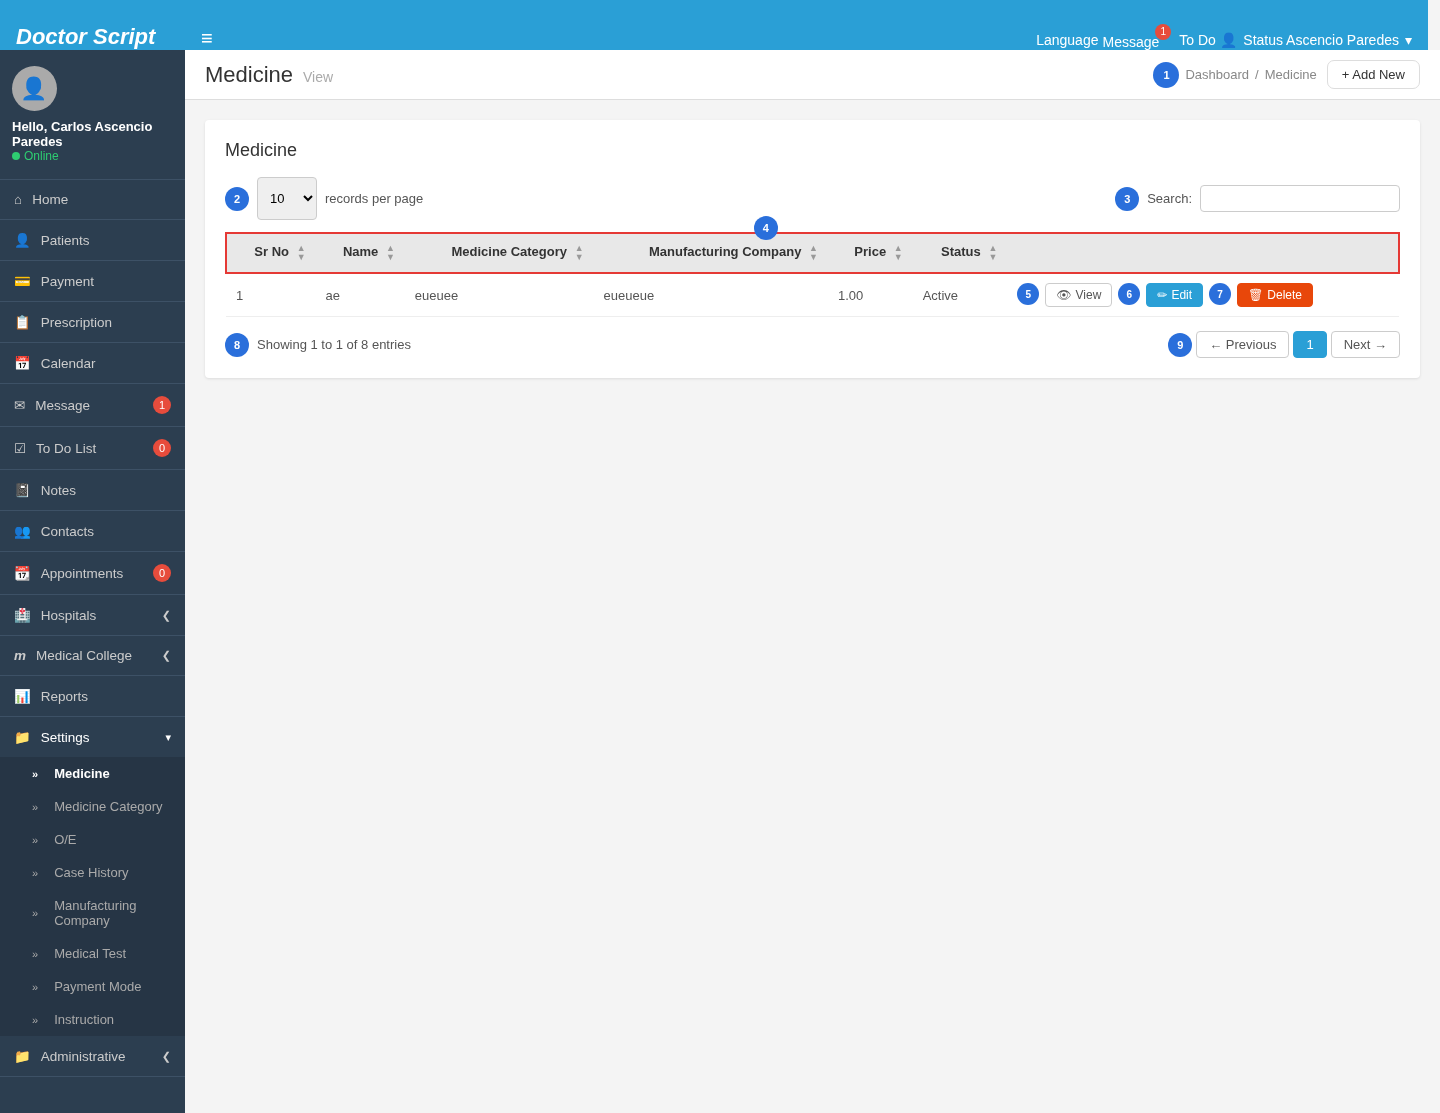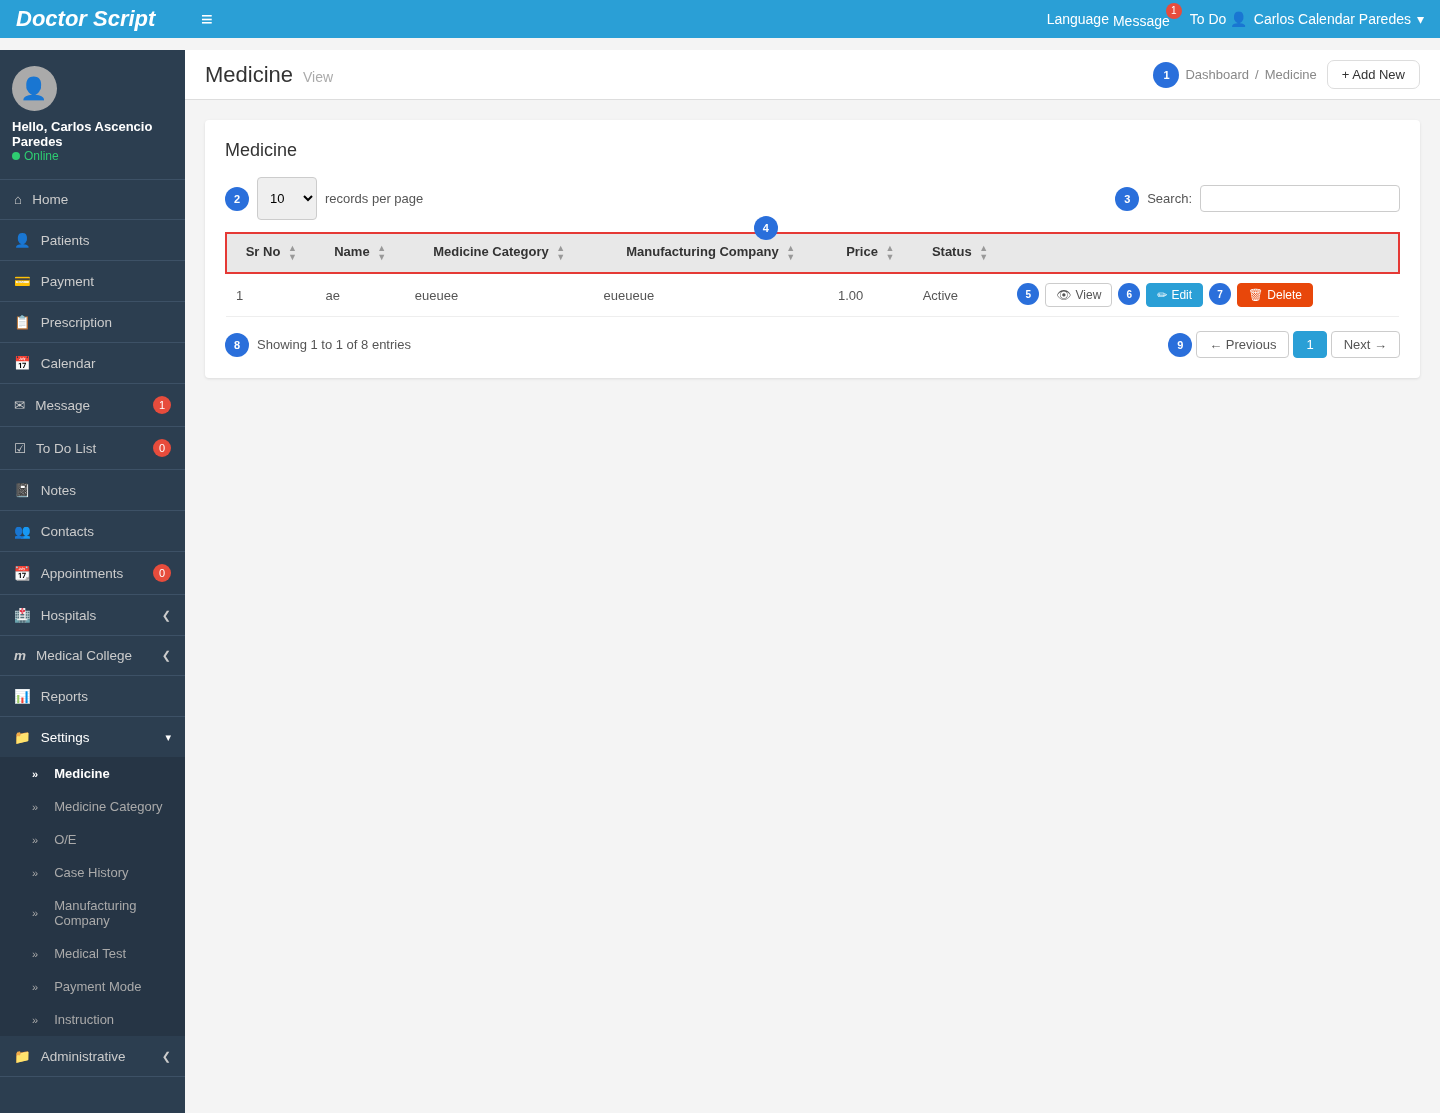--- a/index.html
+++ b/index.html
@@ -2,26 +2,26 @@
 <html><head>
   <meta charset="utf-8">
   <style>
     * { box-sizing: border-box; margin: 0; padding: 0; }
     body { font-family: Arial, sans-serif; font-size: 14px; background: #f4f4f4; display: flex; flex-direction: column; height: 100vh; }
 
     
     .navbar {
       background: #2a9fd6;
       color: white;
-      height: 38px;
-      display: flex;
-      align-items: center;
+      height: 50px;
+      display: flex;
+      align-items: flex-end;
       padding: 0 16px;
       position: fixed;
-      top: 0; left: 0; right: 0;
+      top: 0; left: 0; right: 12px;
       z-index: 100;
     }
     .navbar-brand {
       font-size: 22px;
       font-style: italic;
       font-weight: bold;
       color: white;
       width: 185px;
       flex-shrink: 0;
     }
@@ -288,21 +288,21 @@
       width: 100%;
       border-collapse: collapse;
       font-size: 13px;
     }
     .data-table thead tr {
       background: #e8e8e8;
       border: 2px solid #e53935;
     }
     .data-table thead th {
       padding: 10px 10px;
-      text-align: center;
+      text-align: right;
       color: #333;
       font-weight: 600;
       white-space: nowrap;
       cursor: pointer;
       user-select: none;
     }
     .data-table thead th .sort-icons {
       display: inline-flex;
       flex-direction: column;
       margin-left: 4px;
@@ -395,21 +395,21 @@
   <div class="navbar-brand">Doctor Script</div>
   <span class="navbar-toggle">≡</span>
   <div class="navbar-right">
     <a class="nav-link">Language</a>
     <span>
       <span>Message</span><sup class="badge-red">1</sup>
     </span>
     <a class="nav-link">To Do</a>
     <div class="user-info">
       <span>👤</span>
-      <span>Carlos Calendar Paredes</span>
+      <span>Status Ascencio Paredes</span>
       <span>▾</span>
     </div>
   </div>
 </nav>
 
 <div class="main-wrapper">
 
   <aside class="sidebar">
     <div class="sidebar-user">
       <div class="sidebar-avatar">👤</div>

